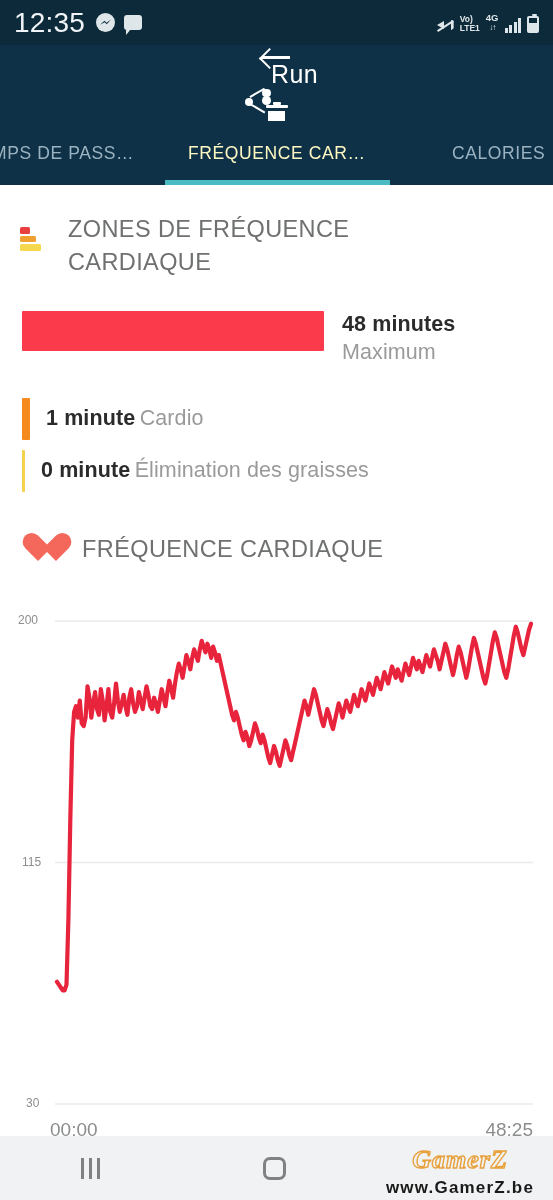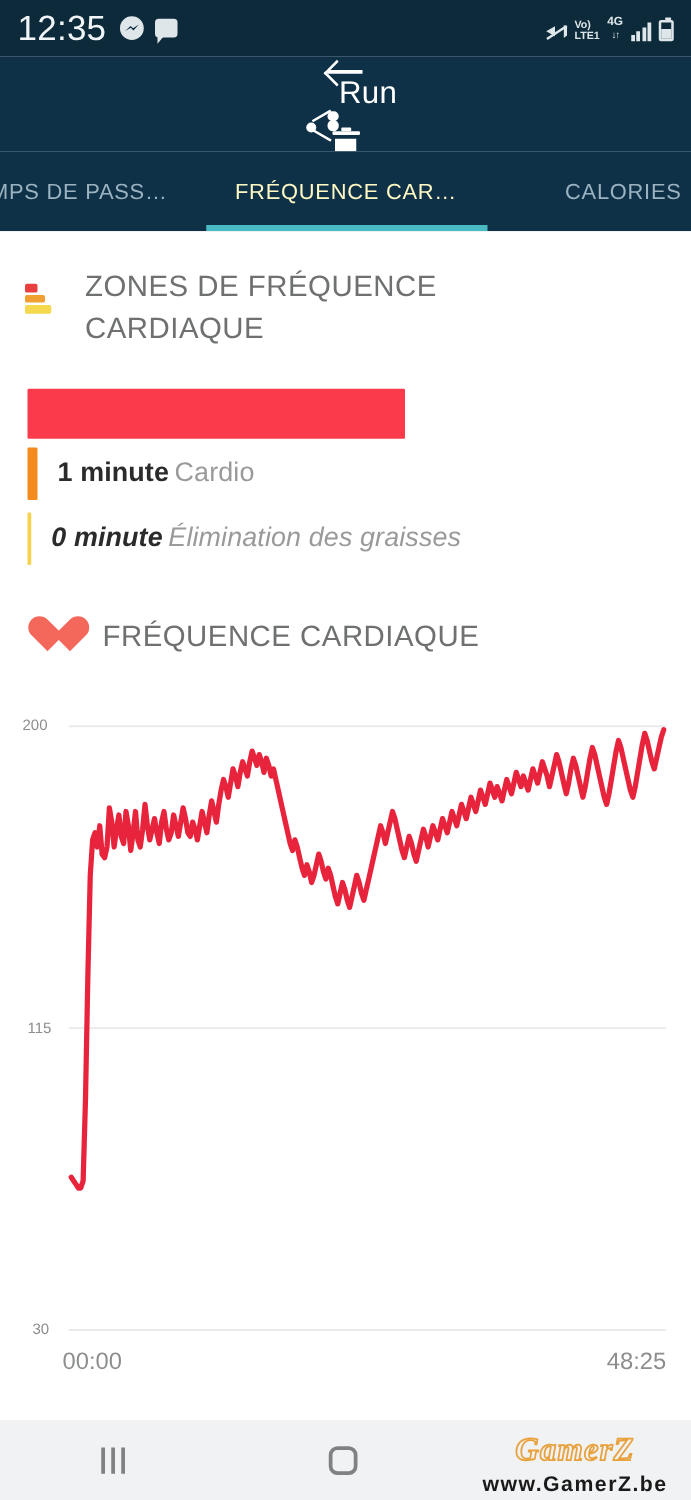--- a/index.html
+++ b/index.html
@@ -94,23 +94,23 @@
   .zone-row{ display:flex; align-items:flex-start; margin-bottom:4px; }
   .zbar{ border-radius:1px; flex:0 0 auto; }
   .zbar.max{ width:302px; height:40px; background:#fb3b4c; }
   .zbar.cardio{ width:8px; height:42px; background:#f58a1f; }
   .zbar.fat{ width:3px; height:42px; background:#f5d14e; }
   .zlabel{ margin-left:16px; }
   .zlabel .val{ font-size:21.5px; color:#2b2b2b; font-weight:bold; letter-spacing:.1px; }
   .zlabel .name{ font-size:21.5px; color:#9a9a9a; letter-spacing:.1px; }
   .zone-row.maximum .zlabel{ margin-left:18px; line-height:27px; }
   .zone-row.maximum .name{ display:block; }
-  .zone-row.cardio{ margin-top:7px; }
+  .zone-row.cardio{ margin-top:32px; }
   .zone-row.cardio .zlabel, .zone-row.fat .zlabel{ margin-top:8px; }
-  .zone-row.fat{ margin-top:10px;font-style:italic; }
+  .zone-row.fat{ margin-top:10px; }
 
   .hr-head{ display:flex; align-items:center; padding:38px 0 0 22px; }
   .heart{ width:34px; height:30px; position:relative; flex:0 0 34px; }
   .heart::before,.heart::after{
     content:""; position:absolute; top:0; width:18px; height:27px;
     background:#f4685c; border-radius:10px 10px 0 0;
   }
   .heart::before{ left:16px; transform:rotate(-45deg); transform-origin:0 100%; }
   .heart::after{ left:16px; transform:rotate(45deg); transform-origin:100% 100%; }
   .hr-title{ font-size:23.5px; color:#6e7071; letter-spacing:.4px; margin-left:26px; }
@@ -210,20 +210,24 @@
           <i class="b2"></i>
           <i class="b3"></i>
       </div>
       <div class="sec-title">ZONES DE FRÉQUENCE CARDIAQUE</div>
     </div>
 
     <div class="zones">
 
       <div class="zone-row maximum">
         <div class="zbar max"></div>
+        <div class="zlabel">
+          <span class="val">48 minutes</span>
+          <span class="name">Maximum</span>
+        </div>
       </div>
 
       <div class="zone-row cardio">
         <div class="zbar cardio"></div>
         <div class="zlabel">
           <span class="val">1 minute</span>
           <span class="name">Cardio</span>
         </div>
       </div>
 

